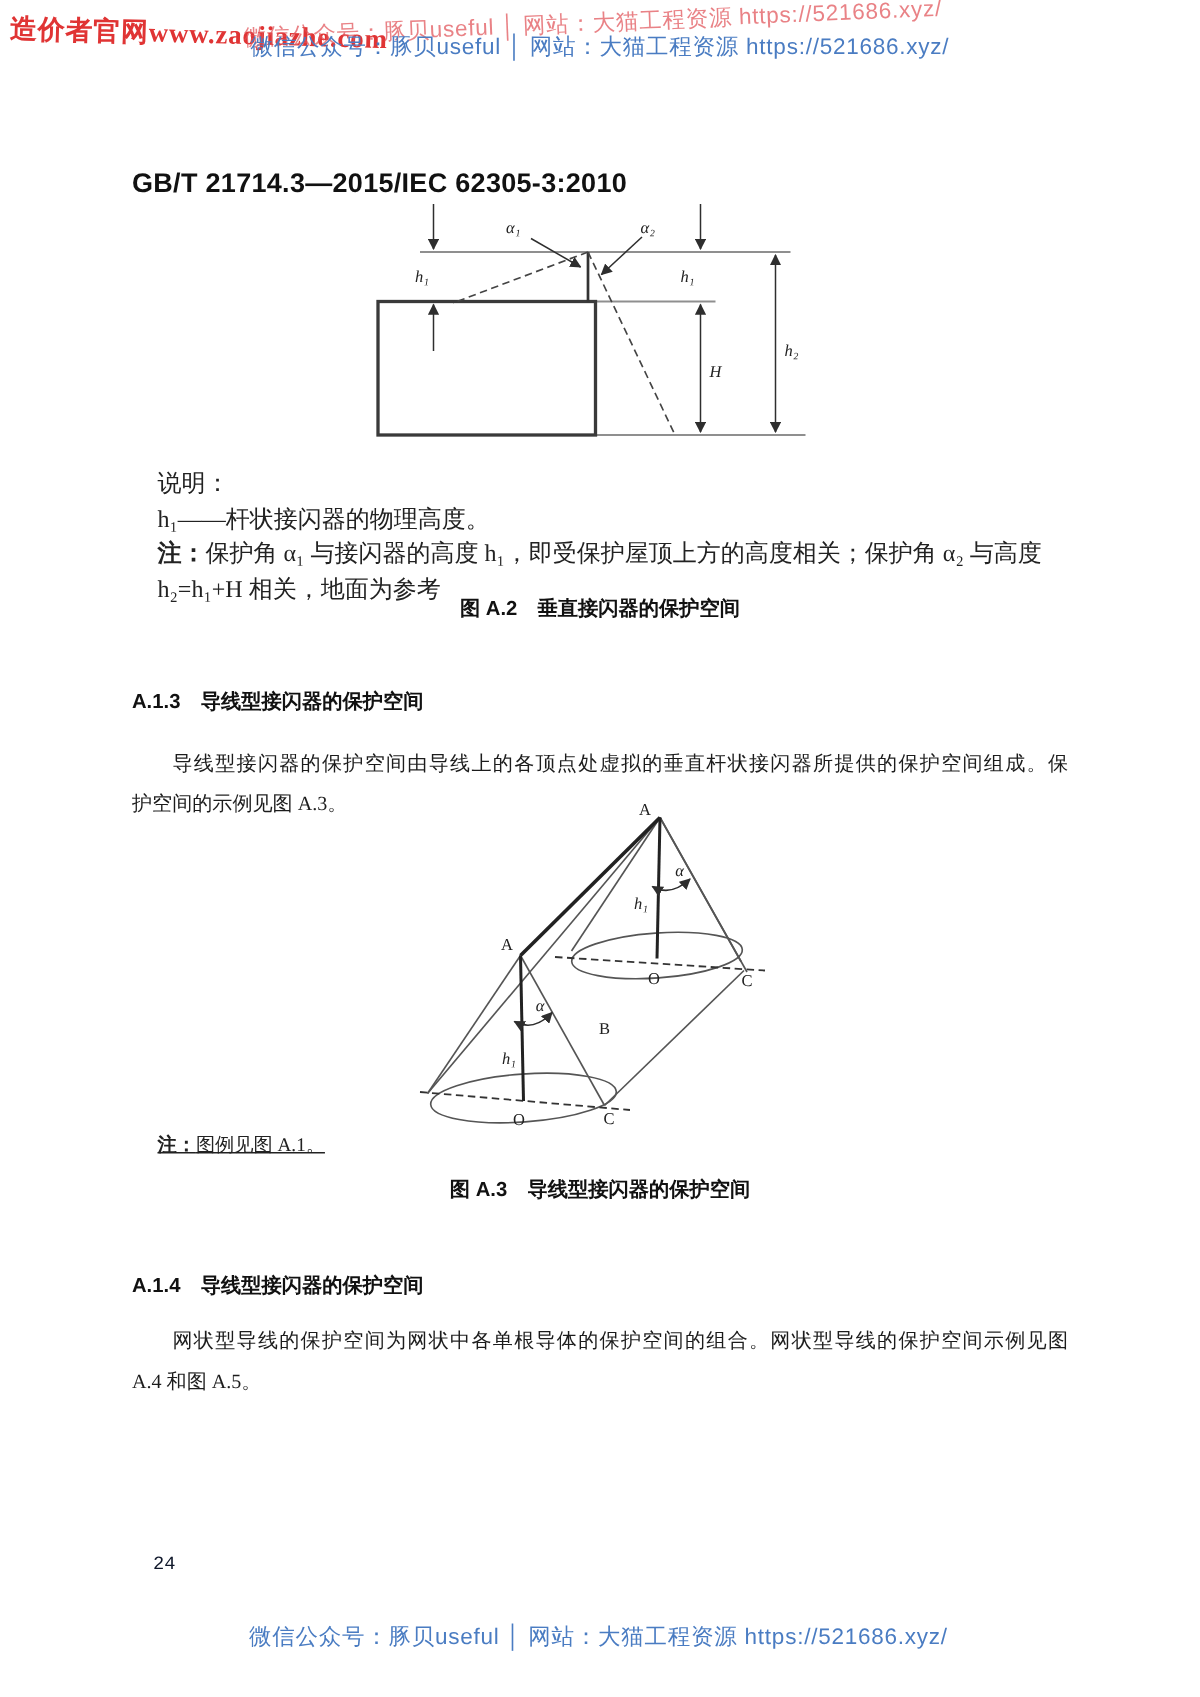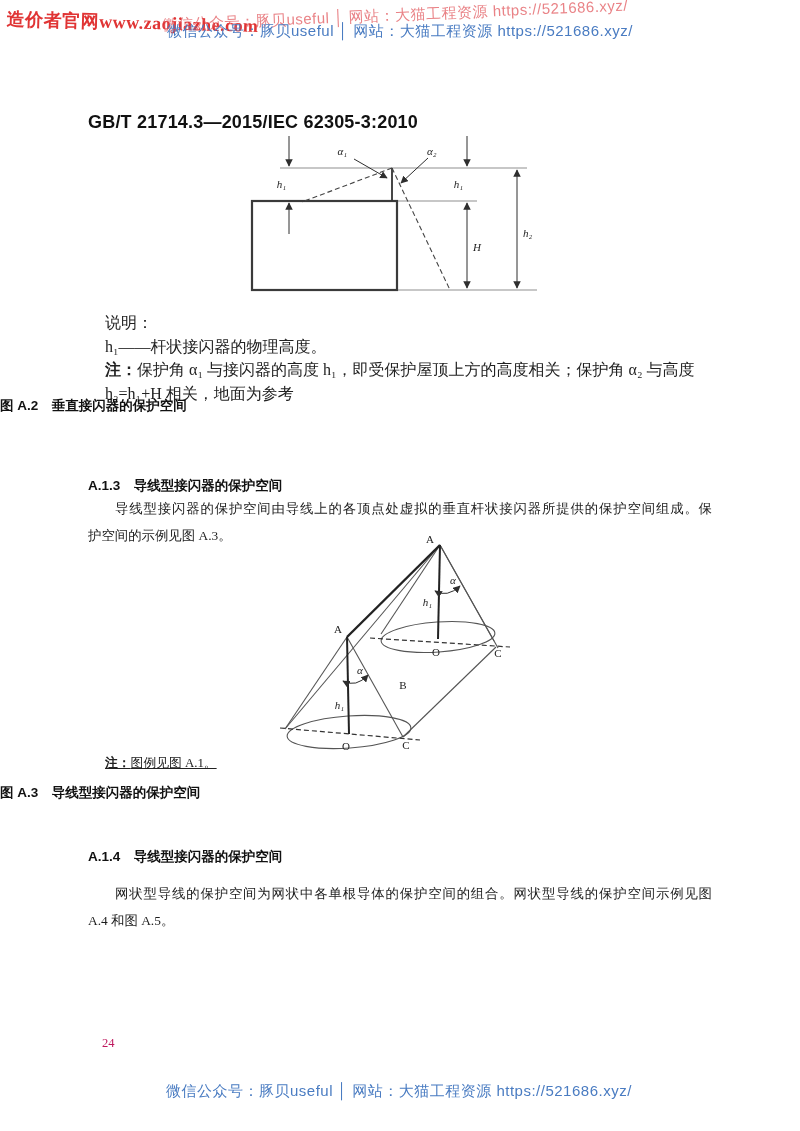--- a/index.html
+++ b/index.html
@@ -34,38 +34,38 @@
   svg{overflow:visible;}
   svg text{font-family:"Liberation Serif","DejaVu Serif",serif;font-size:11px;fill:#222;}
   svg text.it{font-style:italic;}
   
   .legend{
     left:105px;top:311px;width:610px;font-size:16px;line-height:23.5px;color:#222;
   }
   .legend .note-lbl{font-weight:bold;font-family:"Liberation Sans",sans-serif;}
   .legend .hang{padding-left:23px;}
   .caption{
-    left:0;width:800px;font-weight:bold;font-size:13.5px;
+    left:0;width:800px;text-align:center;font-weight:bold;font-size:13.5px;
     font-family:"Liberation Sans","DejaVu Sans",sans-serif;color:#111;
   }
   .cap-a2{top:397px;}
   .cap-a3{top:784px;}
   .sec-heading{
     left:88px;font-weight:bold;font-size:13.5px;color:#111;
     font-family:"Liberation Sans","DejaVu Sans",sans-serif;
   }
-  .h-a13{top:477px;}
+  .h-a13{top:459px;}
   .h-a14{top:848px;}
   .para{left:88px;width:624px;font-size:13.4px;line-height:27px;color:#1c1c1c;}
   .p-a13{top:495px;}
   .p-a14{top:880px;}
   .para .l1{text-indent:27px;text-align:justify;text-align-last:justify;}
   .fig-note{left:105px;top:755px;font-size:12.8px;color:#222;text-decoration:underline;}
   .fig-note b{font-family:"Liberation Sans",sans-serif;}
-  .page-num{left:102px;top:1036px;font-size:12.5px;color:#be185d;}
+  .page-num{left:102px;top:1036px;font-size:12.5px;color:#0f172a;font-family:Liberation Mono, monospace;}
 </style>
 </head>
 <body>
 
 <div class="abs wm-site">造价者官网www.zaojiazhe.com</div>
 <div class="abs wm-line wm-top-red">微信公众号：豚贝useful │ 网站：大猫工程资源 https://521686.xyz/</div>
 <div class="abs wm-line wm-top-blue">微信公众号：豚贝useful │ 网站：大猫工程资源 https://521686.xyz/</div>
 
 <div class="abs doc-code">GB/T 21714.3—2015/IEC 62305-3:2010</div>
 

